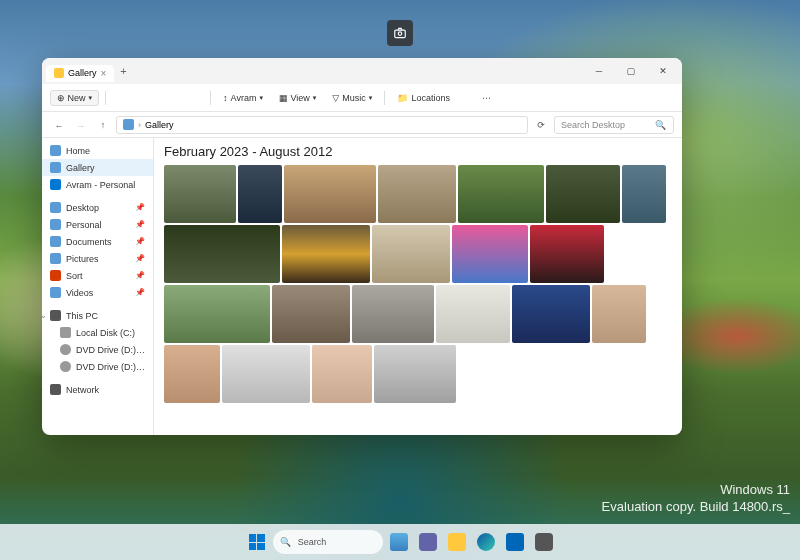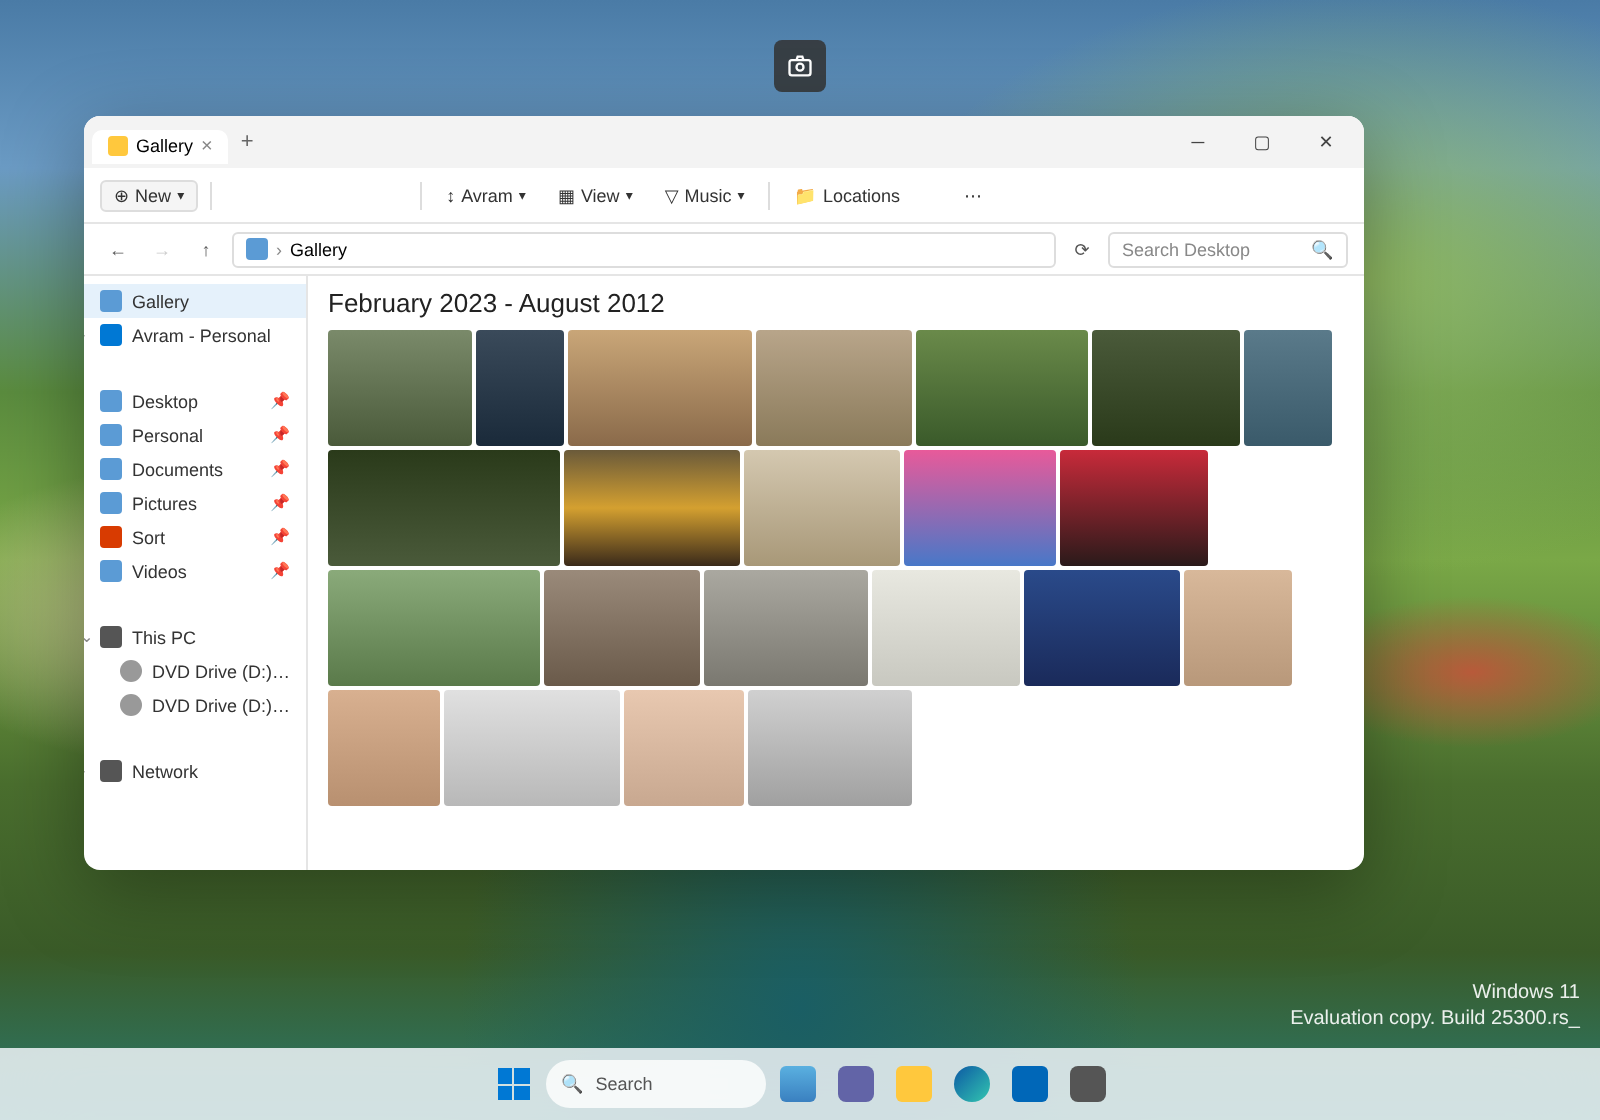--- a/index.html
+++ b/index.html
@@ -27,31 +27,31 @@
 .addr-icon{width:11px;height:11px;background:#5b9bd5;border-radius:2px}
 .addr-sep{color:#888}
 .search-box{width:120px;border:1px solid #ddd;border-radius:3px;padding:2px 6px;height:18px;display:flex;align-items:center;color:#888;gap:4px}
 .body{flex:1;display:flex;overflow:hidden}
 .sidebar{width:112px;border-right:1px solid #e5e5e5;padding:4px 0;font-size:9px;color:#333;overflow:hidden}
 .sb-item{display:flex;align-items:center;gap:5px;padding:3px 8px;cursor:pointer;position:relative}
 .sb-item.active{background:#e5f1fb}
 .sb-ico{width:11px;height:11px;border-radius:2px;flex-shrink:0}
 .sb-chev{position:absolute;left:-2px;font-size:8px;color:#888}
 .sb-pin{margin-left:auto;font-size:8px;color:#888}
-.sb-group{margin-top:16px}
+.sb-group{margin-top:6px}
 .content{flex:1;display:flex;flex-direction:column;overflow:hidden}
 .content-header{padding:6px 10px;font-size:13px;font-weight:400;color:#222}
 .gallery{flex:1;padding:0 4px 4px 10px;overflow:hidden}
 .gallery-grid{display:flex;flex-wrap:wrap;gap:2px}
 .thumb{height:58px;border-radius:2px;background:#888}
 .statusbar{height:18px;border-top:1px solid #e5e5e5;background:#f9f9f9;display:flex;align-items:center;padding:0 8px;font-size:8px;color:#666}
 .status-right{margin-left:auto;display:flex;gap:4px}
 .view-sw{width:14px;height:12px;border:1px solid #ccc;border-radius:2px;cursor:pointer}
 .view-sw.active{background:#d0e7ff;border-color:#5b9bd5}
-.watermark{position:absolute;bottom:44px;right:10px;text-align:right;font-size:10px;color:rgba(255,255,255,0.9);line-height:1.3}
+.watermark{position:absolute;bottom:44px;right:10px;text-align:right;font-size:13px;color:rgba(255,255,255,0.9);line-height:1.3}
 .taskbar{position:absolute;bottom:0;left:0;right:0;height:36px;background:rgba(240,244,248,0.85);backdrop-filter:blur(20px);display:flex;align-items:center;justify-content:center;gap:3px}
 .tb-search{display:flex;align-items:center;gap:6px;background:rgba(255,255,255,0.8);border-radius:14px;padding:4px 12px 4px 8px;font-size:9px;color:#555;width:110px;height:24px}
 .task-icon{width:26px;height:26px;border-radius:4px;display:flex;align-items:center;justify-content:center;cursor:pointer}
 .task-icon svg,.task-icon .ico-box{width:18px;height:18px}
 .ico-box{border-radius:3px}
 .win-logo{display:grid;grid-template-columns:1fr 1fr;grid-template-rows:1fr 1fr;gap:1px;width:16px;height:16px}
 .win-logo div{background:#0078d4}
 </style>
 </head>
 <body>
@@ -168,20 +168,24 @@
     </div>
     <div class="nav-btn">⟳</div>
     <div class="search-box">
       <span>Search Desktop</span>
       <span style="margin-left:auto">🔍</span>
     </div>
   </div>
 
   <div class="body">
     <div class="sidebar">
+      <div class="sb-item">
+          <div class="sb-ico" style="background:#5b9bd5"></div>
+          <span>Home</span>
+        </div>
       <div class="sb-item active">
           <div class="sb-ico" style="background:#5b9bd5"></div>
           <span>Gallery</span>
         </div>
       <div class="sb-item">
           <span class="sb-chev">›</span>
           <div class="sb-ico" style="background:#0078d4"></div>
           <span>Avram - Personal</span>
         </div>
       <div class="sb-group">
@@ -214,20 +218,24 @@
             <div class="sb-ico" style="background:#5b9bd5"></div>
             <span>Videos</span>
             <span class="sb-pin">📌</span>
           </div>
       </div>
       <div class="sb-group">
         <div class="sb-item">
             <span class="sb-chev">⌄</span>
             <div class="sb-ico" style="background:#555"></div>
             <span>This PC</span>
+          </div>
+        <div class="sb-item" style="padding-left:18px">
+            <div class="sb-ico" style="background:#999"></div>
+            <span>Local Disk (C:)</span>
           </div>
         <div class="sb-item" style="padding-left:18px">
             <div class="sb-ico" style="background:#999;border-radius:50%"></div>
             <span style="white-space:nowrap;overflow:hidden;text-overflow:ellipsis">DVD Drive (D:) CC</span>
           </div>
         <div class="sb-item" style="padding-left:18px">
             <div class="sb-ico" style="background:#999;border-radius:50%"></div>
             <span style="white-space:nowrap;overflow:hidden;text-overflow:ellipsis">DVD Drive (D:) CCC</span>
           </div>
       </div>
@@ -268,21 +276,21 @@
             <div class="thumb" style="width: 82px; background: linear-gradient(rgb(208, 208, 208), rgb(160, 160, 160));"></div>
           </div>
       </div>
     </div>
   </div>
 
 </div>
 
 <div class="watermark">
   <div>Windows 11</div>
-  <div>Evaluation copy. Build 25300.rs_</div>
+  <div>Evaluation copy. Build 14800.rs_</div>
 </div>
 
 <div class="taskbar">
   <div class="task-icon">
       <div class="win-logo">
         <div></div>
         <div></div>
         <div></div>
         <div></div>
       </div>

